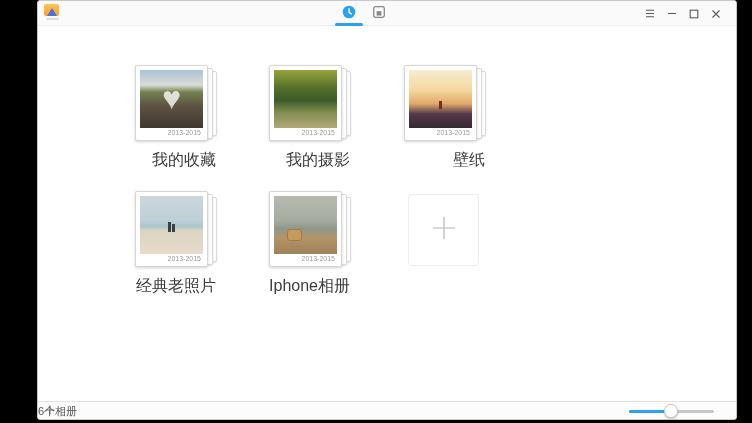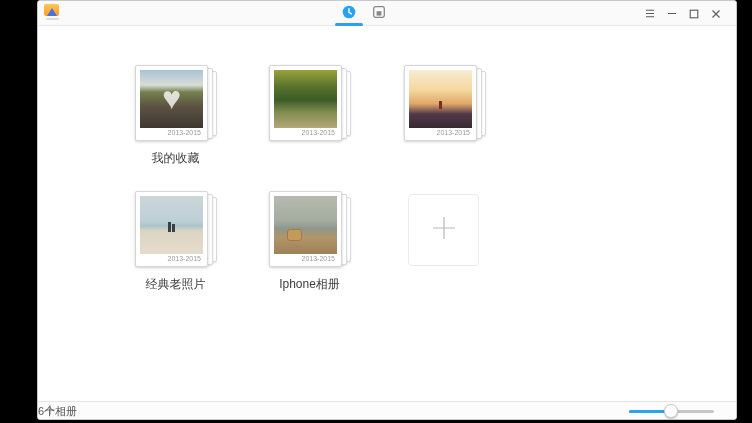--- a/index.html
+++ b/index.html
@@ -43,21 +43,21 @@
                    background:#fff; border:1px solid #dadada; border-radius:2px;
                    box-shadow:0 1px 2px rgba(0,0,0,.12); }
   .stack::after  { content:""; position:absolute; left:4px; top:3px; width:72px; height:69px;
                    background:#fff; border:1px solid #dadada; border-radius:2px;
                    box-shadow:0 1px 2px rgba(0,0,0,.12); }
   .card { position:absolute; left:0; top:0; width:73px; height:76px; background:#fff;
           border:1px solid #d6d6d6; border-radius:2px; z-index:2;
           box-shadow:0 1px 3px rgba(0,0,0,.18); }
   .photo { position:absolute; left:4px; top:4px; width:63px; height:58px; overflow:hidden; }
   .card-date { position:absolute; right:6px; top:63px; font-size:7px; color:#9b9b9b; }
-  .album-name { margin-top:9px; width:81px; text-align:center; font-size:12px; color:#3c3c3c; }
+  .album-name { margin-top:9px; width:81px; text-align:right; font-size:16px; color:#3c3c3c; }
 
   
   .thumb-railroad { background:linear-gradient(180deg,#a9c3d6 0%,#d9dcd6 26%,#74824f 38%,#5d5343 62%,#3e3831 100%); }
   .heart { position:absolute; left:0; right:0; top:8px; text-align:center;
            font-size:32px; line-height:40px; color:rgba(255,255,255,.78); }
   .thumb-forest { background:linear-gradient(180deg,#97a33b 0%,#57712c 30%,#3c5c28 52%,#7e8c4e 72%,#b3a878 100%); }
   .thumb-sunset { background:linear-gradient(180deg,#f7ecd4 0%,#f4d79c 35%,#e0a86a 58%,#54384a 76%,#362a32 100%); }
   .person { position:absolute; left:30px; top:31px; width:3px; height:8px; background:#7e2a22; }
   .thumb-subway { background:linear-gradient(135deg,#ecead8 0%,#d8d4bc 18%,#3f948a 34%,#2e7a72 60%,#245e5a 100%); }
   .subway-bars { position:absolute; left:0; right:0; bottom:0; height:30px;
@@ -174,31 +174,33 @@
         <div class="album-name">我的收藏</div>
       </div>
 
       <div class="album" style="left:231px;top:38px">
         <div class="stack">
           <div class="card">
             <div class="photo thumb-forest"></div>
             <div class="card-date">2013-2015</div>
           </div>
         </div>
+        <div class="album-name">我的摄影</div>
       </div>
 
       <div class="album" style="left:366px;top:38px">
         <div class="stack">
           <div class="card">
             <div class="photo thumb-sunset">
               <div class="person"></div>
             </div>
             <div class="card-date">2013-2015</div>
           </div>
         </div>
+        <div class="album-name">壁纸</div>
       </div>
 
 
       <div class="album" style="left:231px;top:164px">
         <div class="stack">
           <div class="card">
             <div class="photo thumb-fog">
               <div class="haybale"></div>
             </div>
             <div class="card-date">2013-2015</div>

